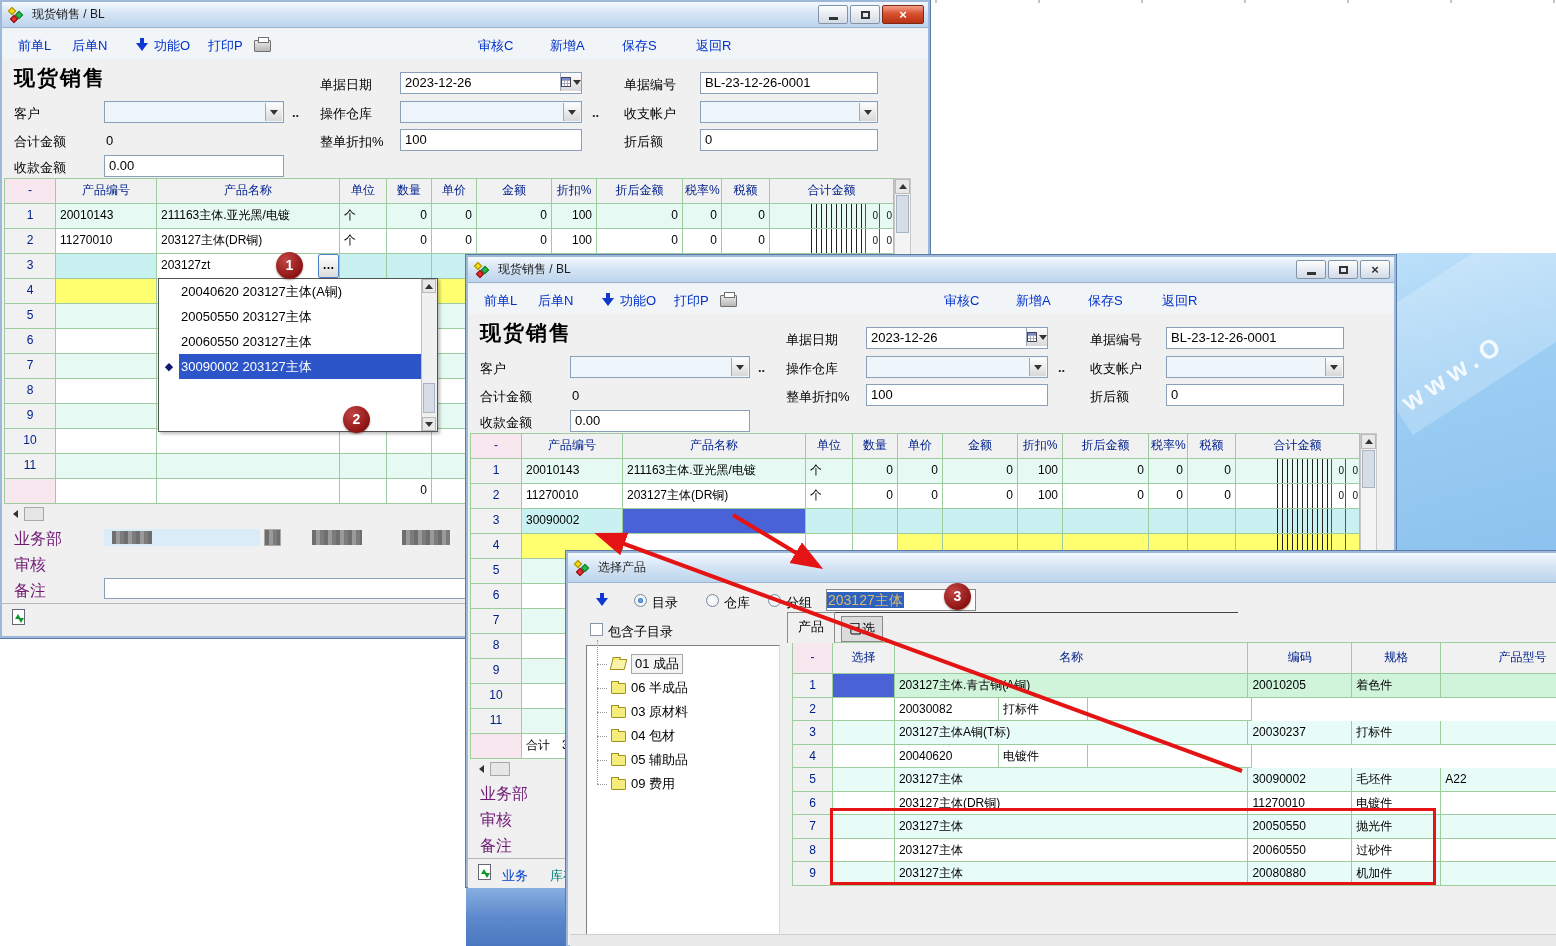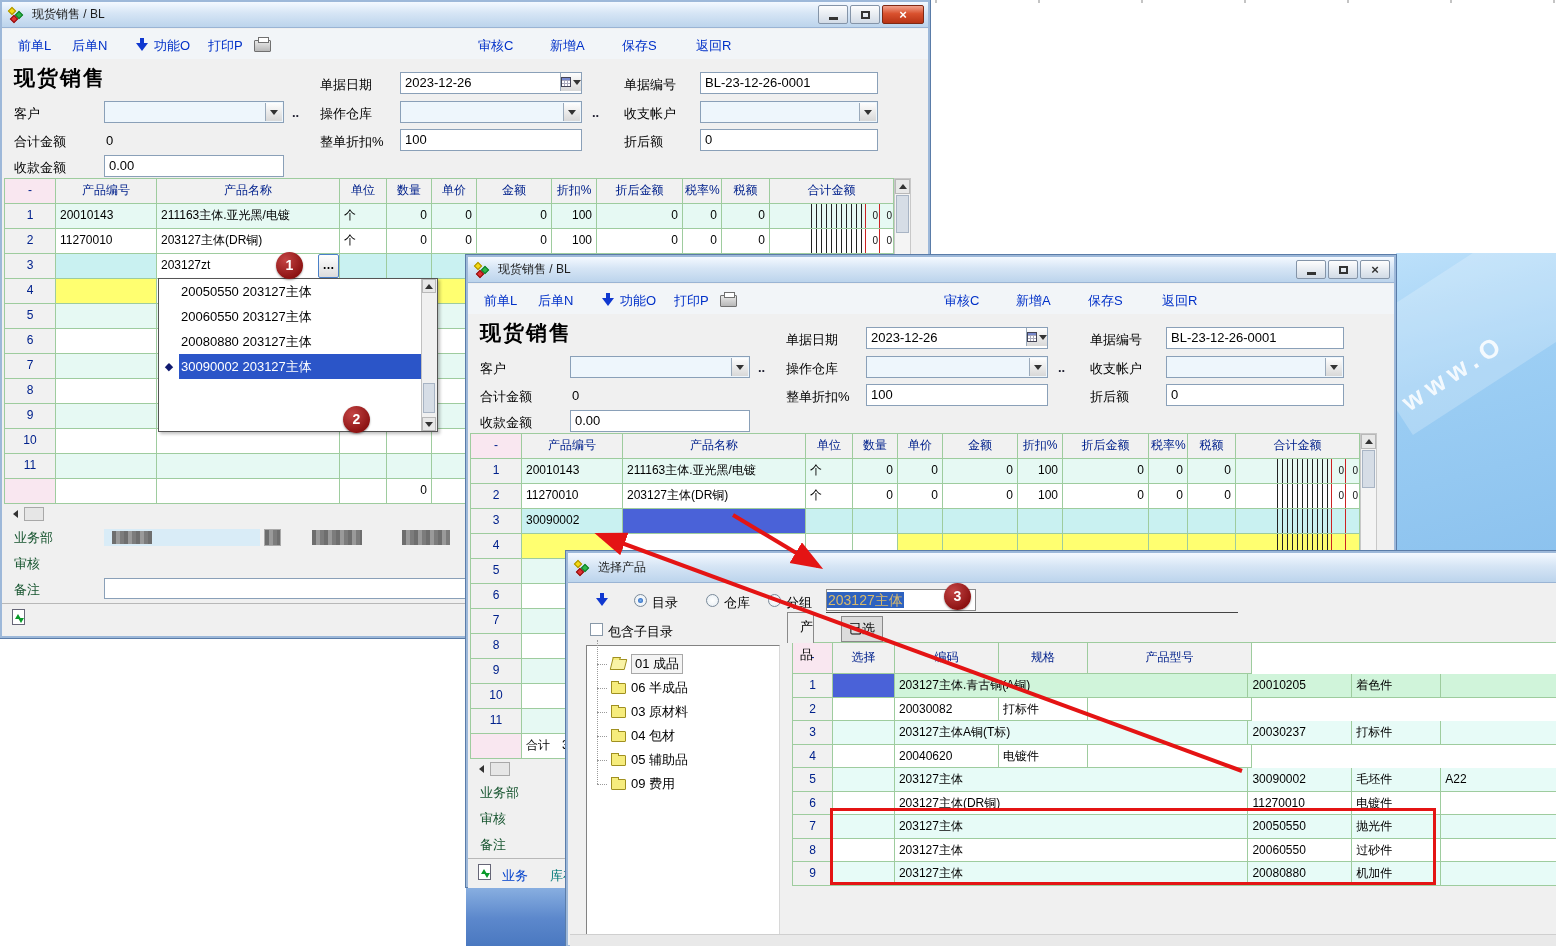--- a/index.html
+++ b/index.html
@@ -79,21 +79,21 @@
   .mini{width:14px;border-left:1px solid #cc2222;font-size:10px;line-height:23px;text-align:right;padding-right:1px;color:#111;}
 
   .vscroll{position:absolute;width:17px;background:#f4f4f4;border:1px solid #c8c8c8;}
   .sbtn{position:absolute;left:0;width:15px;height:15px;background:#e8e8e8;border:1px solid #b8b8b8;
     display:flex;align-items:center;justify-content:center;}
   .sthumb{position:absolute;left:1px;width:13px;background:#d6dde6;border:1px solid #a8b4c4;}
   .hscroll{position:absolute;height:16px;background:#f0f0f0;}
   .hs-btn{position:absolute;left:4px;top:1px;width:14px;height:14px;display:flex;align-items:center;justify-content:center;}
   .hs-thumb{position:absolute;left:20px;top:1px;width:20px;height:14px;background:#e6e6e6;border:1px solid #a8a8a8;}
 
-  .footlabel{position:absolute;font-size:13px;color:#14532d;}
+  .footlabel{position:absolute;font-size:16px;color:#701a75;}
   .noteinput{position:absolute;height:21px;border:1px solid #8aa0b8;background:#fff;}
   .botbar{position:absolute;left:0;right:0;height:30px;background:#f0f0f0;border-top:1px solid #b8b8b8;}
   .blink{position:relative;font-size:13px;color:#007878;margin-right:22px;cursor:pointer;text-decoration:none;}
   .blink.first{color:#0040cc;}
   .linkrow{position:absolute;left:34px;top:7px;white-space:nowrap;}
   .docicon{position:absolute;left:10px;top:5px;width:13px;height:16px;background:#fff;border:1px solid #667;}
   .docicon::before{content:"";position:absolute;left:2px;top:4px;border-left:3px solid transparent;border-right:3px solid transparent;border-bottom:5px solid #0a9a2a;}
   .docicon::after{content:"";position:absolute;left:5px;top:8px;border-left:3px solid transparent;border-right:3px solid transparent;border-top:5px solid #0a9a2a;}
 
   .blur{position:absolute;filter:blur(.6px);}
@@ -126,21 +126,21 @@
     border:1px solid #828282;border-right-color:#d8d8d8;border-bottom-color:#d8d8d8;padding-top:6px;}
   .tr-item{position:relative;height:24px;display:flex;align-items:center;padding-left:24px;font-size:13px;}
   .tr-item::before{content:"";position:absolute;left:10px;top:-12px;height:24px;border-left:1px dotted #9a9a9a;}
   .tr-item::after{content:"";position:absolute;left:10px;top:12px;width:10px;border-top:1px dotted #9a9a9a;}
   .folder{position:relative;width:15px;height:11px;background:#f6ec7c;border:1px solid #a09020;border-radius:1px;margin-right:5px;flex:0 0 15px;}
   .folder::before{content:"";position:absolute;left:-1px;top:-3px;width:6px;height:2px;background:#f6ec7c;border:1px solid #a09020;border-bottom:none;}
   .folder.open{transform:skewX(-14deg);background:#f9f3a6;}
   .tr-lbl{white-space:nowrap;}
   .tr-sel{border:1px solid #a8a8a8;background:#f4f4f4;padding:0 3px;}
   .tab{position:absolute;font-size:13px;text-align:center;border:1px solid #8a8a8a;}
-  .tab.active{left:219px;top:59px;width:27px;height:31px;background:#f0f0f0;border-bottom:none;line-height:28px;z-index:2;text-align:right;}
+  .tab.active{left:219px;top:59px;width:48px;height:31px;background:#f0f0f0;border-bottom:none;line-height:28px;z-index:2;}
   .tab.idle{left:273px;top:63px;width:42px;height:26px;background:#dcdcdc;line-height:24px;}
   .d-head .gcell{height:31px;line-height:29px;}
   .d-head{height:31px;}
   .drow{height:23.5px;}
   .drow .gcell{height:23.5px;line-height:22px;}
   .drow-sel .gcell{background:#d0f4da;}
   .drow-cyan .gcell{background:#e7fbf7;}
   .drow-white .gcell{background:#fff;}
   .drow .rowno{background:#f1f1f1;}
   .selblock{background:#4a62d8 !important;}
@@ -480,29 +480,29 @@
   <div class="noteinput" style="left:102px;top:576px;width:774px"></div>
 
   <div class="botbar" style="top:601px">
     <span class="docicon"></span>
   </div>
 
   <div class="dropdown" id="win1-dropdown-box">
     <div id="win1-dropdown">
         <div class="dd-item">
           <span class="dd-gut"></span>
+          <span class="dd-tx">20040620  203127主体(A铜)</span>
+        </div>
+        <div class="dd-item">
+          <span class="dd-gut"></span>
           <span class="dd-tx">20050550  203127主体</span>
         </div>
         <div class="dd-item">
           <span class="dd-gut"></span>
           <span class="dd-tx">20060550  203127主体</span>
-        </div>
-        <div class="dd-item">
-          <span class="dd-gut"></span>
-          <span class="dd-tx">20080880  203127主体</span>
         </div>
         <div class="dd-item dd-sel">
           <span class="dd-gut">◆</span>
           <span class="dd-tx">30090002  203127主体</span>
         </div>
       </div>
     <div class="dd-sb">
       <span class="sbtn" style="top:0;left:0;width:14px;height:14px">
           <span class="tri-up"></span>
         </span>
@@ -867,20 +867,21 @@
       </div>
       <div class="tr-item">
         <span class="folder"></span>
         <span class="tr-lbl">09 费用</span>
       </div>
     </div>
   <div class="grid" id="dlg-grid" style="left:224px;top:89px;width:813px;">
       <div class="g-row d-head">
         <div class="gcell gh hpink" style="width: 40px;">-</div>
         <div class="gcell gh" style="width: 62px;">选择</div>
+        <div class="gcell gh" style="width: 354px;">名称</div>
         <div class="gcell gh" style="width: 104px;">编码</div>
         <div class="gcell gh" style="width: 89px;">规格</div>
         <div class="gcell gh" style="width: 164px;">产品型号</div>
       </div>
       <div class="g-row drow drow-sel">
         <div class="gcell rowno" style="width: 40px;">1</div>
         <div class="gcell selblock" style="width: 62px;"></div>
         <div class="gcell" style="width: 354px;">203127主体.青古铜(A铜)</div>
         <div class="gcell" style="width: 104px;">20010205</div>
         <div class="gcell" style="width: 89px;">着色件</div>

